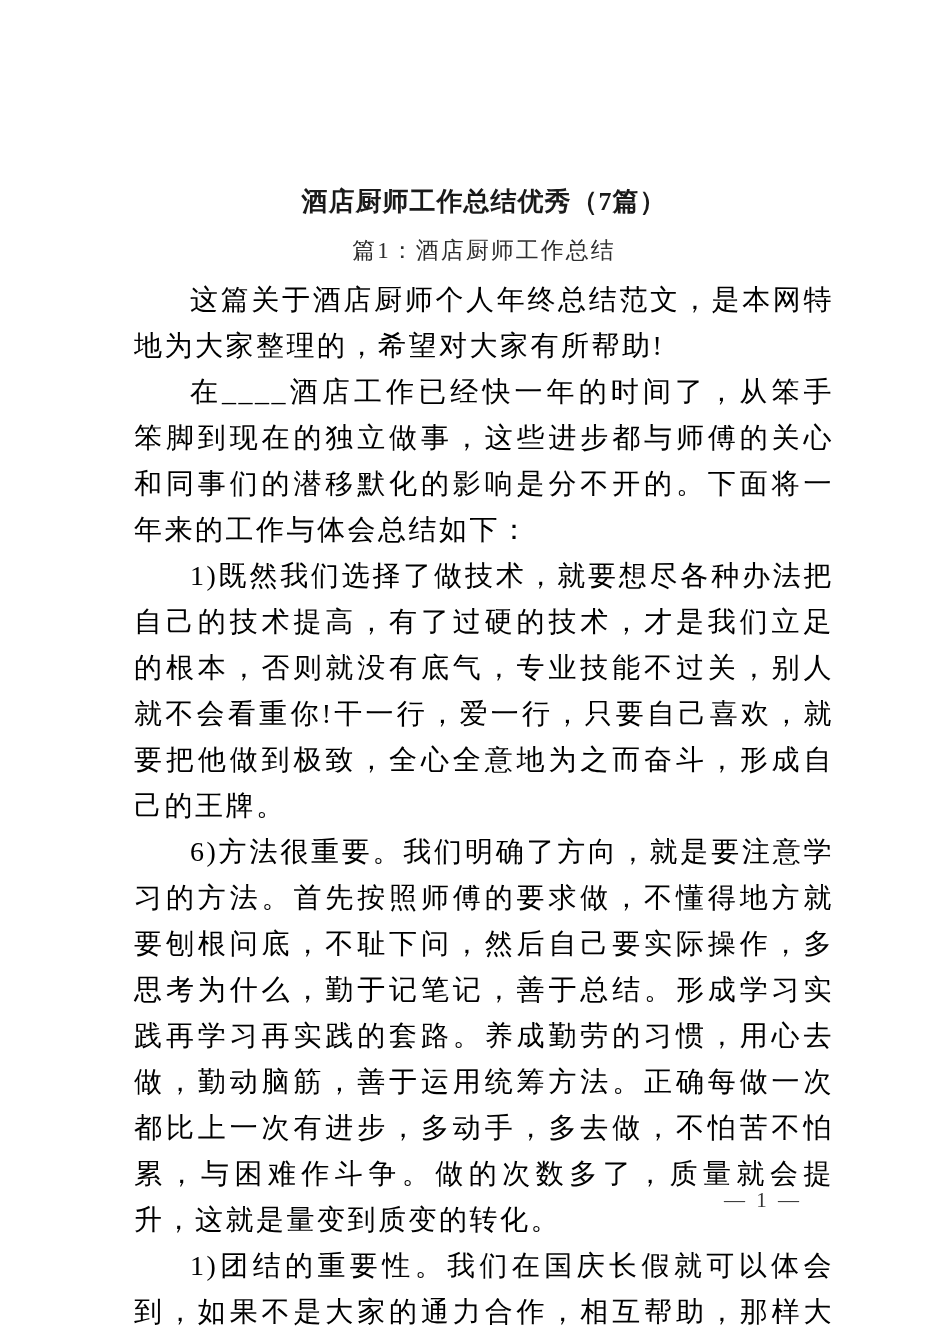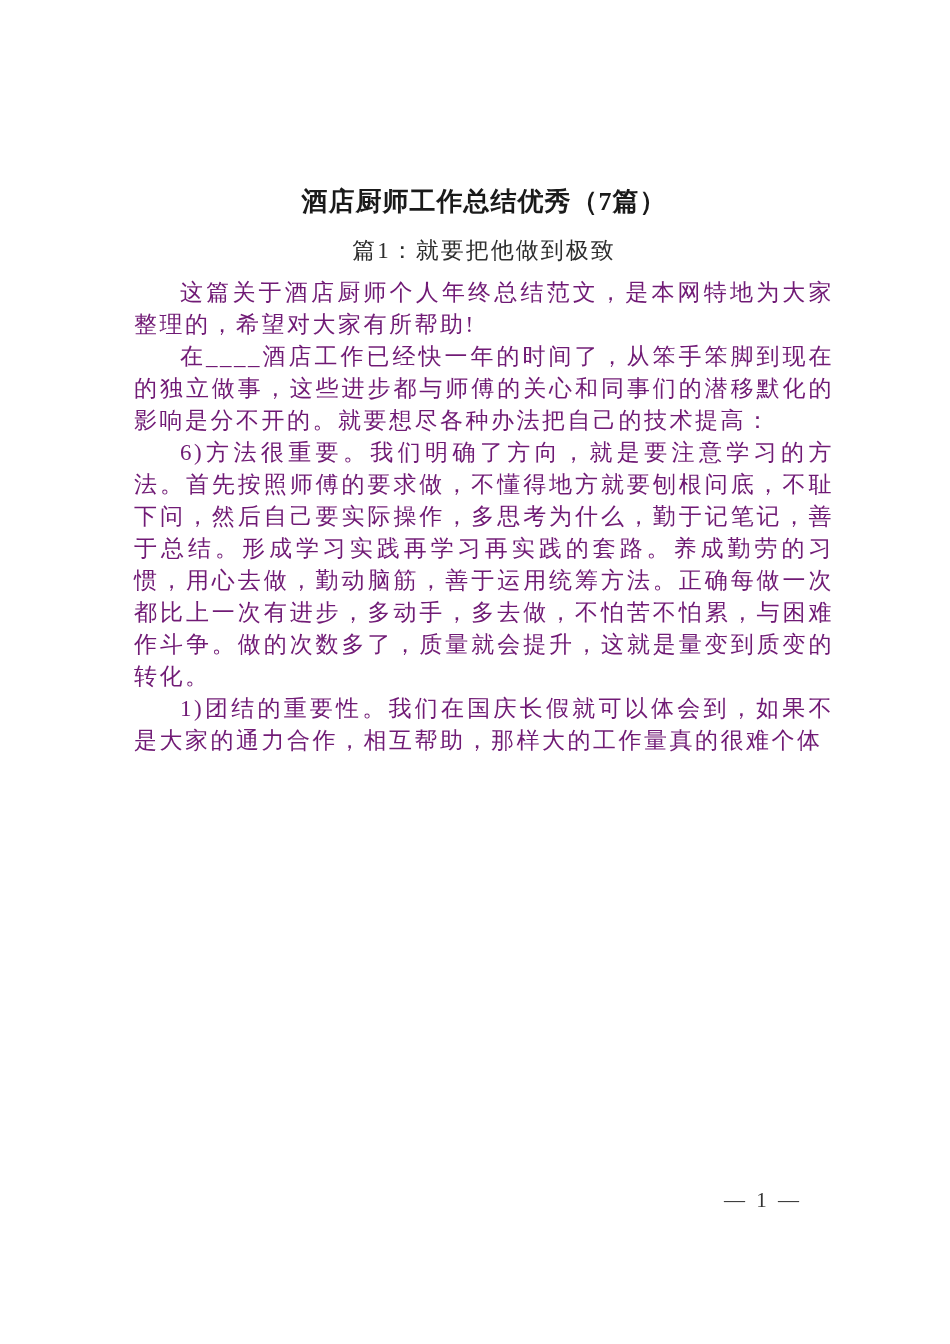--- a/index.html
+++ b/index.html
@@ -29,43 +29,44 @@
   .subtitle {
     text-align: center;
     font-size: 23px;
     font-weight: normal;
     color: #2e2e2e;
     letter-spacing: 2px;
     margin-bottom: 10px;
     line-height: 1.4;
   }
   .body-text p.para {
-    font-size: 23px;
-    color: #701a75;
-    line-height: 32px;
+    font-size: 28px;
+    color: #000000;
+    line-height: 46px;
     letter-spacing: 2.5px;
     text-align: justify;
     text-indent: 2em;
     word-break: break-all;
   }
   .page-number {
     position: absolute;
     top: 1188px;
     right: 148px;
     font-size: 21px;
     color: #333333;
     letter-spacing: 3px;
   }
 </style>
 </head>
 <body>
 
 <div class="page">
   <h1 class="title">酒店厨师工作总结优秀（7篇）</h1>
-  <h2 class="subtitle">篇1：就要把他做到极致</h2>
+  <h2 class="subtitle">篇1：酒店厨师工作总结</h2>
   <div class="body-text" id="paragraphs">
       <p class="para">这篇关于酒店厨师个人年终总结范文，是本网特地为大家整理的，希望对大家有所帮助!</p>
-      <p class="para">在____酒店工作已经快一年的时间了，从笨手笨脚到现在的独立做事，这些进步都与师傅的关心和同事们的潜移默化的影响是分不开的。就要想尽各种办法把自己的技术提高：</p>
+      <p class="para">在____酒店工作已经快一年的时间了，从笨手笨脚到现在的独立做事，这些进步都与师傅的关心和同事们的潜移默化的影响是分不开的。下面将一年来的工作与体会总结如下：</p>
+      <p class="para">1)既然我们选择了做技术，就要想尽各种办法把自己的技术提高，有了过硬的技术，才是我们立足的根本，否则就没有底气，专业技能不过关，别人就不会看重你!干一行，爱一行，只要自己喜欢，就要把他做到极致，全心全意地为之而奋斗，形成自己的王牌。</p>
       <p class="para">6)方法很重要。我们明确了方向，就是要注意学习的方法。首先按照师傅的要求做，不懂得地方就要刨根问底，不耻下问，然后自己要实际操作，多思考为什么，勤于记笔记，善于总结。形成学习实践再学习再实践的套路。养成勤劳的习惯，用心去做，勤动脑筋，善于运用统筹方法。正确每做一次都比上一次有进步，多动手，多去做，不怕苦不怕累，与困难作斗争。做的次数多了，质量就会提升，这就是量变到质变的转化。</p>
       <p class="para">1)团结的重要性。我们在国庆长假就可以体会到，如果不是大家的通力合作，相互帮助，那样大的工作量真的很难个体</p>
     </div>
   <div class="page-number">— 1 —</div>
 </div>
 
 </body></html>

